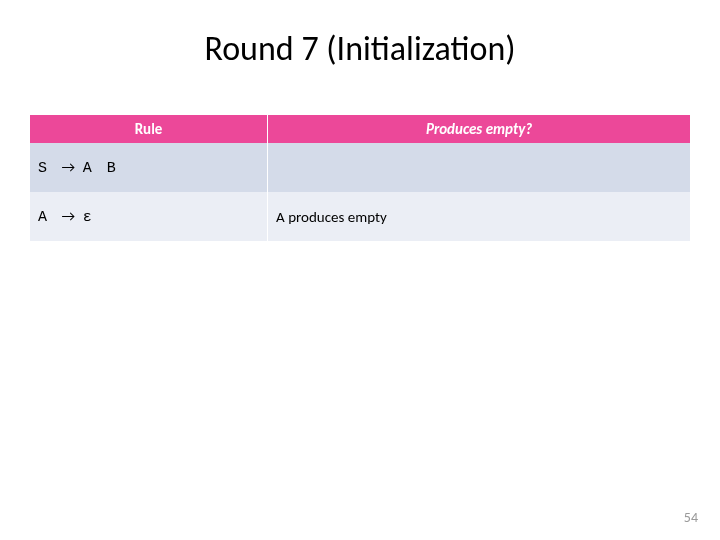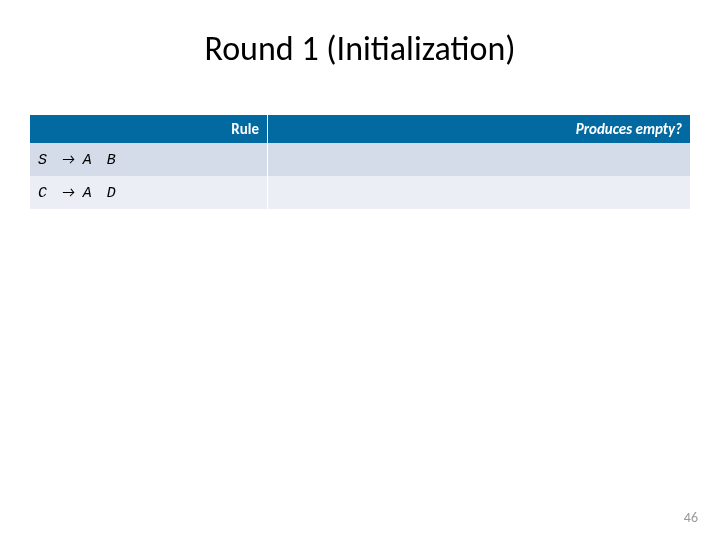--- a/index.html
+++ b/index.html
@@ -18,32 +18,31 @@
     margin-top: 28px;
     margin-bottom: 46px;
   }
   .tbl {
     width: 660px;
     margin-left: 30px;
     border-collapse: collapse;
     font-size: 15px;
   }
   .tbl th {
-    background: #0369a1;
+    background: #ec4899;
     color: #ffffff;
-    text-align: right;
+    text-align: center;
     font-weight: 700;
     padding: 5px 8px;
     border-right: 1px solid #ffffff;
   }
   .tbl th:last-child { border-right: none; font-style: italic; }
   .tbl td {
-    padding: 7px 8px;
+    padding: 15px 8px;
     border-right: 1px solid #ffffff;
-    font-style: italic;
   }
   .tbl td:last-child { border-right: none; }
   .tbl tbody tr:nth-child(odd) { background: #d4dbe9; }
   .tbl tbody tr:nth-child(even) { background: #ebeef5; }
   .rule-col { width: 36%; }
   .rule-lhs {
     font-family: Consolas, "Courier New", monospace;
     display: inline-block;
     width: 16px;
   }
@@ -60,42 +59,42 @@
     position: absolute;
     right: 22px;
     bottom: 14px;
     color: #9a9a9a;
     font-size: 14px;
   }
 </style>
 </head>
 <body>
 
-<h1 class="title">Round 1 (Initialization)</h1>
+<h1 class="title">Round 7 (Initialization)</h1>
 
 <table class="tbl">
   <thead>
     <tr>
       <th class="rule-col">Rule</th>
       <th>Produces empty?</th>
     </tr>
   </thead>
   <tbody>
     <tr>
       <td class="rule-col">
         <span class="rule-lhs">S</span>
         <span class="rule-arrow">→</span>
         <span class="rule-rhs">A B</span>
       </td>
       <td></td>
     </tr>
     <tr>
       <td class="rule-col">
-        <span class="rule-lhs">C</span>
+        <span class="rule-lhs">A</span>
         <span class="rule-arrow">→</span>
-        <span class="rule-rhs">A D</span>
+        <span class="rule-rhs">ε</span>
       </td>
-      <td></td>
+      <td>A produces empty</td>
     </tr>
   </tbody>
 </table>
 
-<div class="pagenum">46</div>
+<div class="pagenum">54</div>
 
 </body></html>

